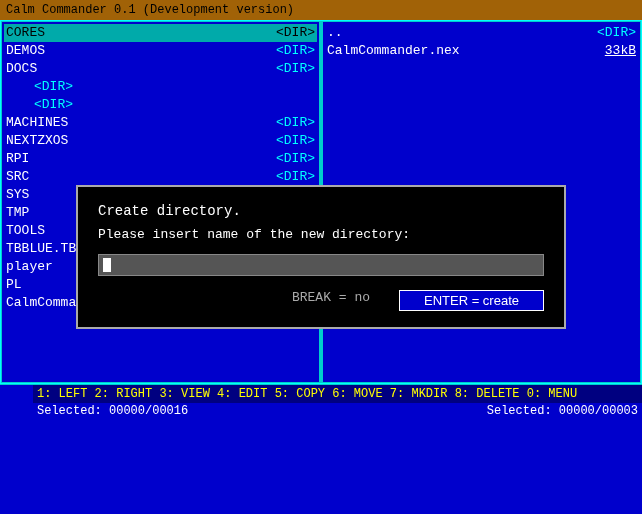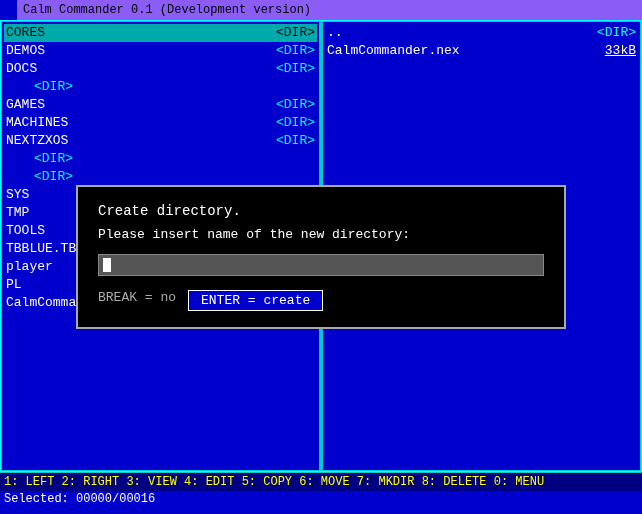--- a/index.html
+++ b/index.html
@@ -6,33 +6,32 @@
     body {
       width: 642px;
       height: 514px;
       background: #0000cc;
       font-family: 'Courier New', Courier, monospace;
       font-size: 13px;
       color: #ffffff;
       overflow: hidden;
     }
     #title-bar {
-      background: #8b5cf6;
+      background: #a16207;
       color: #000000;
       padding: 2px 6px;
       font-size: 12px;
       height: 20px;
       display: flex;
       align-items: center;
-      margin-left: 17px;
     }
     #main-area {
       display: flex;
       flex-direction: row;
-      height: 452px;
+      height: 364px;
       border: 1px solid #00ffff;
     }
     .panel {
       flex: 1;
       background: #0000cc;
       padding: 2px;
       position: relative;
       overflow: hidden;
       border: 1px solid #00cccc;
     }
@@ -54,20 +53,21 @@
       color: #000000;
     }
     .file-name { flex: 1; }
     .file-type { color: #00ffff; padding-left: 4px; margin-left: 24px; }
     .file-size { color: #ffffff; padding-left: 4px; text-decoration: underline; }
     .file-row.selected .file-type { color: #000000; }
     #bottom-bar {
       height: 34px;
       background: #0000cc;
       border-top: 1px solid #00cccc;
+      padding-left: 33px;
     }
     #function-keys {
       background: #000080;
       color: #ffff00;
       font-size: 12px;
       padding: 2px 4px;
       height: 18px;
       display: flex;
       align-items: center;
       white-space: nowrap;
@@ -122,31 +122,31 @@
       align-items: center;
     }
     #modal-cursor {
       display: inline-block;
       width: 8px;
       height: 14px;
       background: #ffffff;
     }
     #modal-footer {
       display: flex;
-      justify-content: flex-start;
-      gap: 12px;
+      justify-content: flex-end;
+      gap: 29px;
       font-size: 13px;
       color: #aaaaaa;
     }
     #modal-enter-btn {
       background: #0000cc;
       color: #ffffff;
       border: 1px solid #ffffff;
-      padding: 2px 12px;
-      font-family: Liberation Mono, monospace;
+      padding: 2px 24px;
+      font-family: Liberation Sans, sans-serif;
       font-size: 13px;
     }
     #left-panel { position: relative; }
     #right-panel { position: relative; }
   </style>
 </head>
 <body>
 
 <div id="title-bar">
   <span>Calm Commander 0.1 (Development version)</span>
@@ -164,35 +164,36 @@
         <span class="file-type">&lt;DIR&gt;</span>
       </div>
       <div class="file-row">
         <span class="file-name">DOCS</span>
         <span class="file-type">&lt;DIR&gt;</span>
       </div>
       <div class="file-row">
         <span class="file-type">&lt;DIR&gt;</span>
       </div>
       <div class="file-row">
-        <span class="file-name">GAMES</span>
         <span class="file-type">&lt;DIR&gt;</span>
       </div>
       <div class="file-row">
         <span class="file-name">MACHINES</span>
         <span class="file-type">&lt;DIR&gt;</span>
       </div>
       <div class="file-row">
         <span class="file-name">NEXTZXOS</span>
         <span class="file-type">&lt;DIR&gt;</span>
       </div>
       <div class="file-row">
-        <span class="file-type">&lt;DIR&gt;</span>
-      </div>
-      <div class="file-row">
+        <span class="file-name">RPI</span>
+        <span class="file-type">&lt;DIR&gt;</span>
+      </div>
+      <div class="file-row">
+        <span class="file-name">SRC</span>
         <span class="file-type">&lt;DIR&gt;</span>
       </div>
       <div class="file-row">
         <span class="file-name">SYS</span>
         <span class="file-type">&lt;DIR&gt;</span>
       </div>
       <div class="file-row">
         <span class="file-name">TMP</span>
         <span class="file-type">&lt;DIR&gt;</span>
       </div>
@@ -240,14 +241,15 @@
     </div>
   </div>
 </div>
 
 <div id="bottom-bar">
   <div id="function-keys">
     <span>1: LEFT  2: RIGHT  3: VIEW  4: EDIT  5: COPY  6: MOVE  7: MKDIR  8: DELETE  0: MENU</span>
   </div>
   <div id="status-bar">
     <span>Selected:  00000/00016</span>
+    <span>Selected:  00000/00003</span>
   </div>
 </div>
 
 </body></html>

